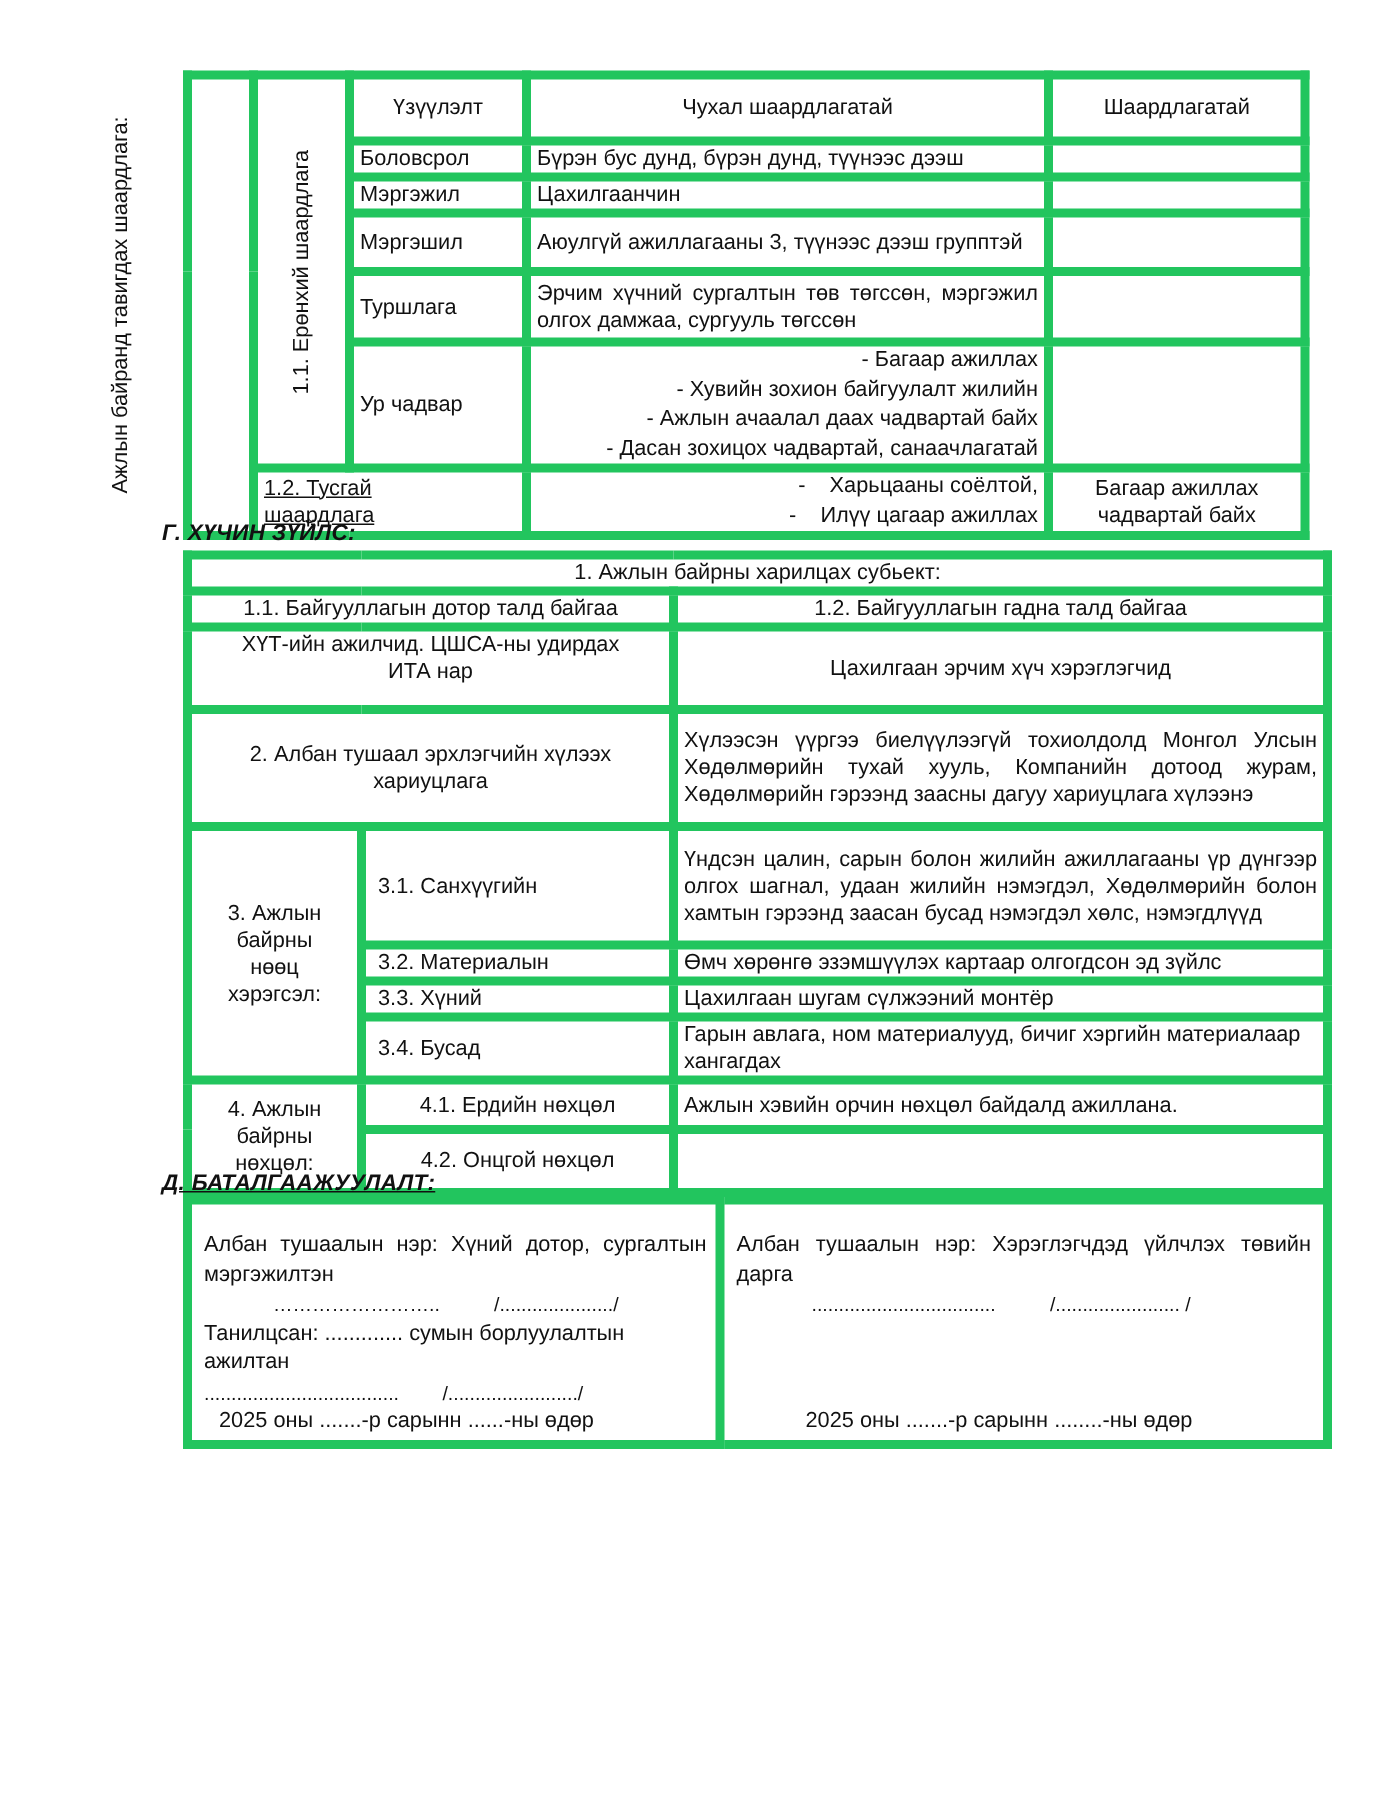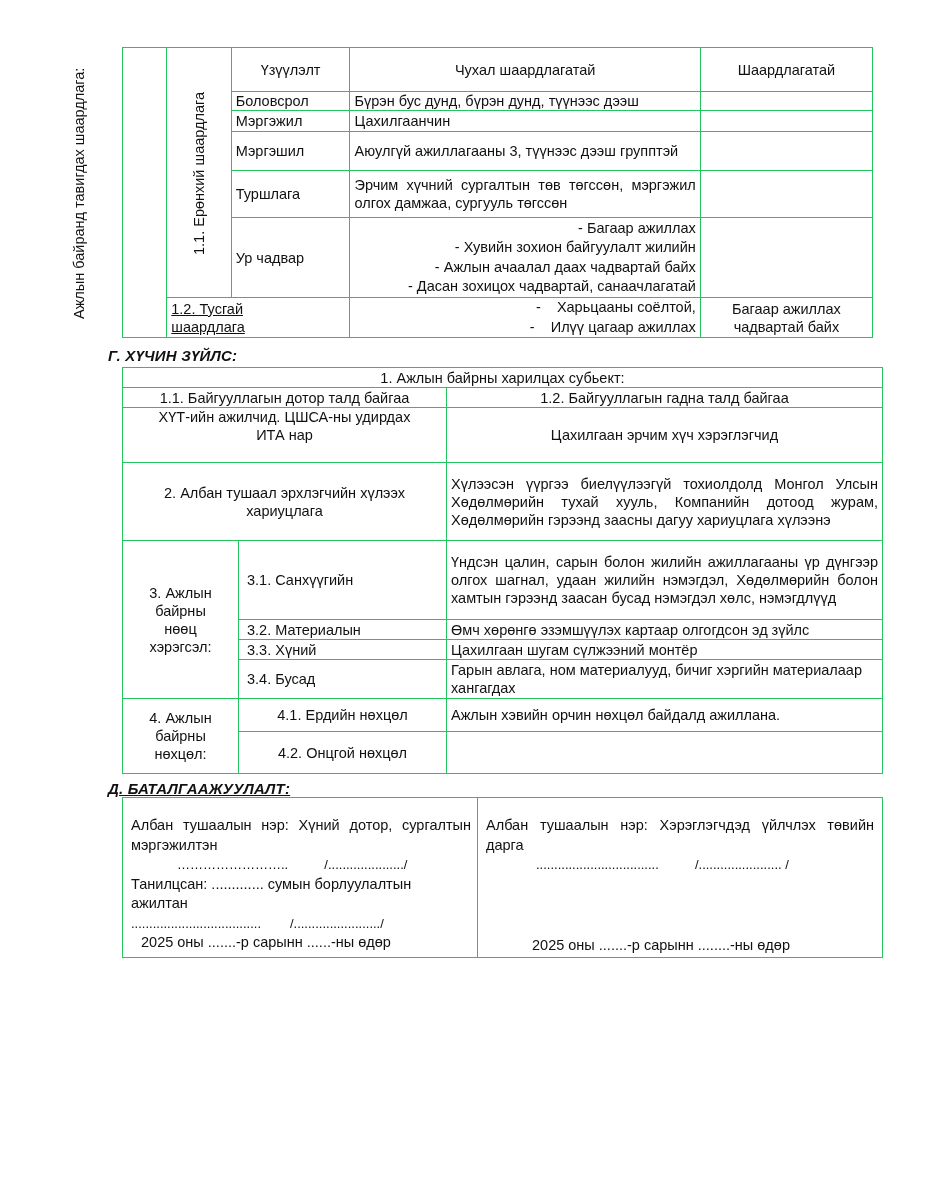--- a/index.html
+++ b/index.html
@@ -1,20 +1,20 @@
 <!DOCTYPE html>
 <html><head>
   <meta charset="utf-8">
   <style>
     html, body { margin: 0; padding: 0; background: #ffffff; }
     body { width: 927px; height: 1200px; position: relative; overflow: hidden;
            font-family: "Liberation Sans", sans-serif; color: #111; font-size: 14.5px; }
     .abs { position: absolute; }
     table { border-collapse: collapse; table-layout: fixed; }
-    td { border: 1px solid #22c55e; padding: 0 4px; vertical-align: middle; line-height: 18px; }
+    td { border: 6px solid #22c55e; padding: 0 4px; vertical-align: middle; line-height: 18px; }
     .c { text-align: center; }
     .j { text-align: justify; text-align-last: left; }
     .vert { writing-mode: vertical-rl; transform: rotate(180deg); text-align: center; padding: 0; }
     .heading { font-weight: bold; font-style: italic; font-size: 15px; letter-spacing: 0.2px; }
     .dash-list { margin: 0; padding: 0; list-style: none; text-align: right; }
     .dash-list li { line-height: 19.5px; }
     .dash-pad li { padding-left: 10px; }
     .sig { line-height: 19.5px; }
   </style>
 </head>

